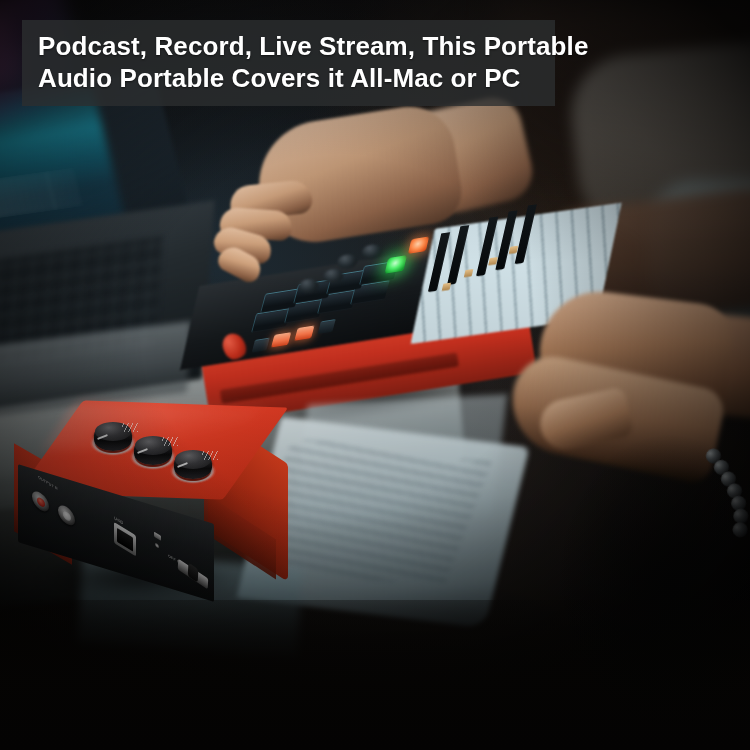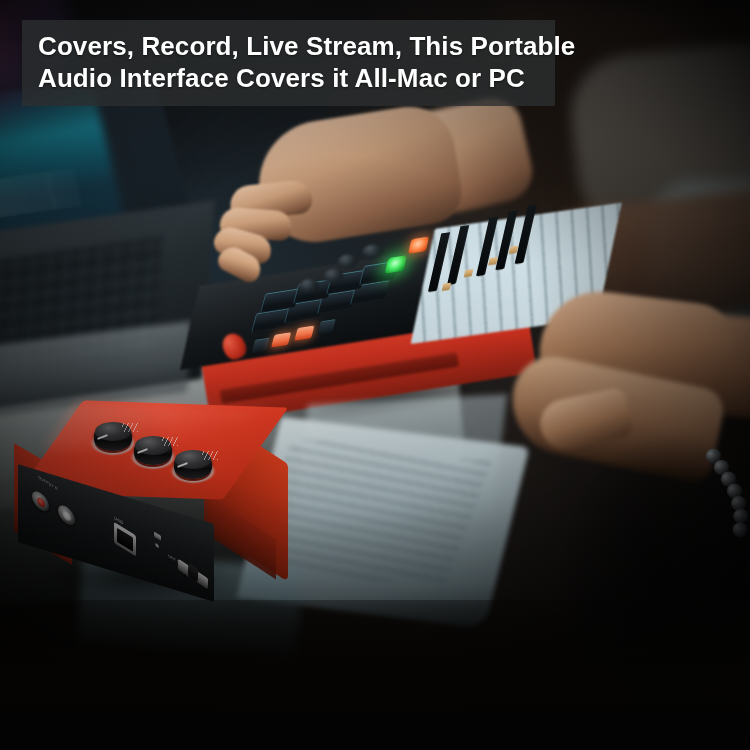--- a/index.html
+++ b/index.html
@@ -654,17 +654,17 @@
   </div>
 
   <div class="layer skin" id="hand-far"></div>
 
   <div class="layer" id="grade"></div>
   <div class="layer" id="vignette"></div>
   <div class="layer" id="bottom-dark"></div>
   <div class="layer" id="right-dark"></div>
 
   <div class="layer" id="headline">
-    <div class="line">Covers,  Record,  Live Stream,  This Portable</div>
-    <div class="line">Audio Interface Covers it All-Mac or PC</div>
+    <div class="line">Podcast,  Record,  Live Stream,  This Portable</div>
+    <div class="line">Audio Portable Covers it All-Mac or PC</div>
   </div>
 
 </div>
 
 </body></html>

